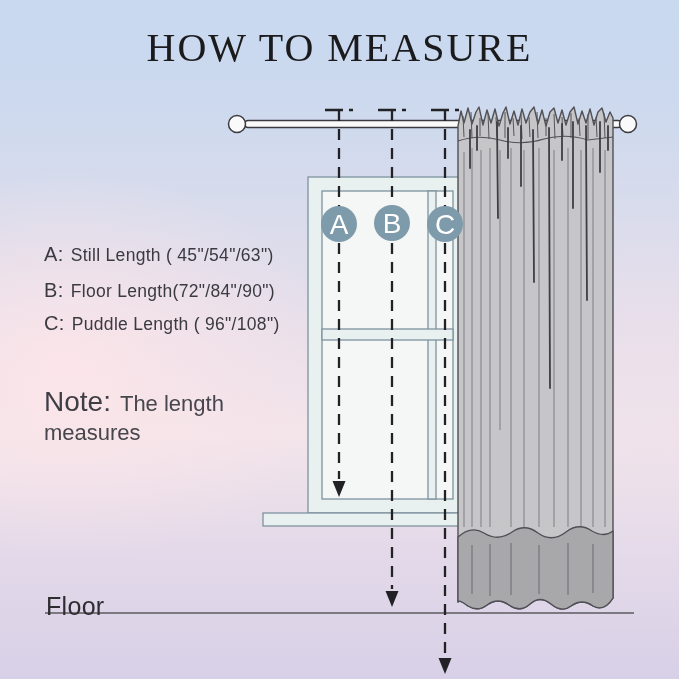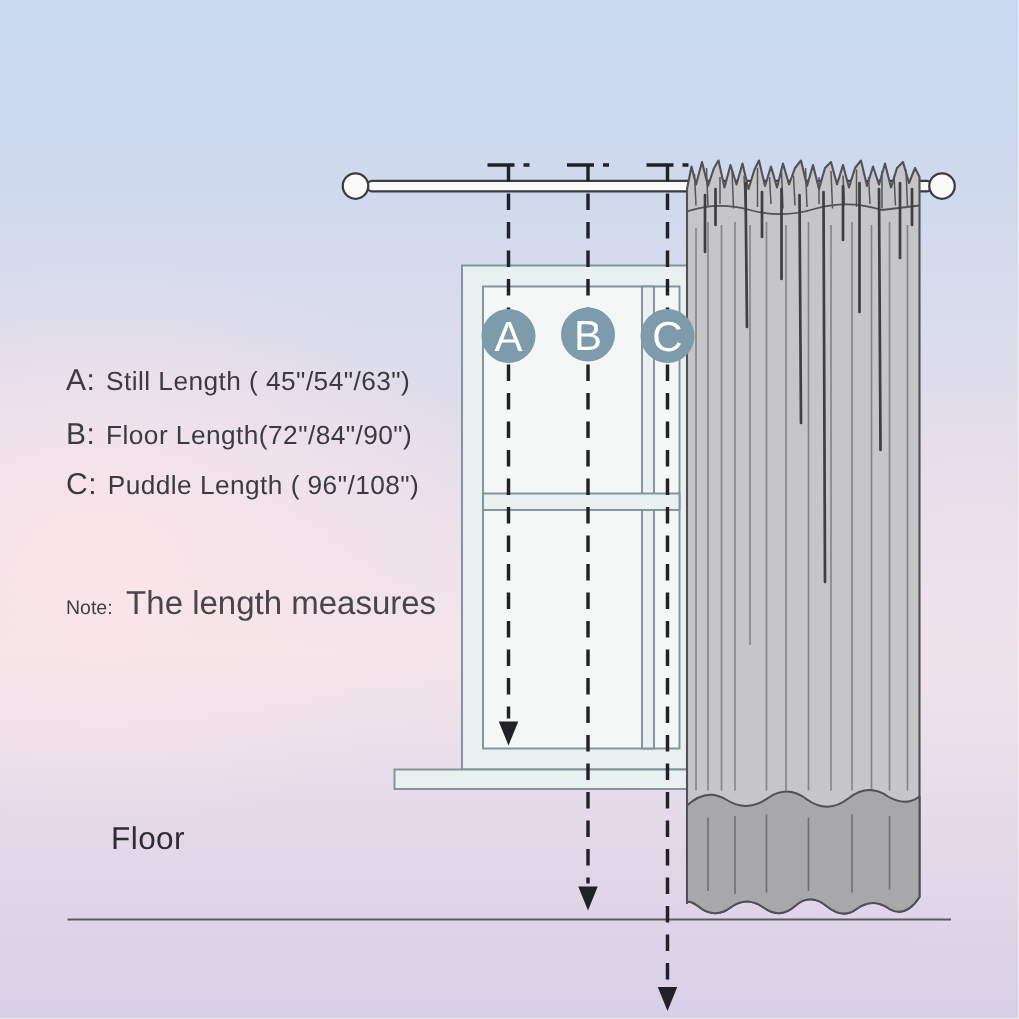--- a/index.html
+++ b/index.html
@@ -21,34 +21,35 @@
     color:#1b1b1d;
   }
   .diagram{position:absolute;left:0;top:0;}
   .legend-row{position:absolute;left:44px;color:#3a3a40;white-space:nowrap;}
   .legend-key{font-size:20px;letter-spacing:0.4px;}
   .legend-text{font-size:17.5px;letter-spacing:0.3px;margin-left:7px;}
   .row-a{top:243px;}
   .row-b{top:279px;}
   .row-c{top:312px;}
   .note{position:absolute;left:44px;top:388px;color:#46464c;width:260px;line-height:27px;}
-  .note-key{font-size:13px;color:#3e3e44;text-align:right;}
+  .note-key{font-size:28px;color:#3e3e44;text-align:right;}
   .note-text{font-size:22px;margin-left:9px;margin-top:48px;}
   .note-line2{font-size:17.5px;}
-  .floor-label{position:absolute;left:46px;top:548px;font-size:21px;color:#2d2d32;letter-spacing:0.3px;margin-left:28px;}
+  .floor-label{position:absolute;left:46px;top:592px;font-size:25px;color:#2d2d32;letter-spacing:0.3px;}
   .marker-letter{
     font-family:"Liberation Sans",sans-serif;
     font-size:28px;fill:#ffffff;
   }
 </style>
 </head>
 <body>
 
 <div class="page">
 
+  <h1 class="title">HOW TO MEASURE</h1>
 
   <svg class="diagram" width="679" height="679" viewBox="0 0 679 679">
 
     <g stroke="#7f939e" stroke-width="1.3" fill="#e8f1f0">
       <rect x="308" y="177" width="157" height="336"></rect>
       <rect x="322" y="191" width="131" height="308" fill="rgba(255,250,252,0.55)"></rect>
       <rect x="428" y="191" width="8" height="308"></rect>
       <rect x="322" y="329" width="131" height="11"></rect>
       <rect x="263" y="513" width="202" height="13"></rect>
     </g>

